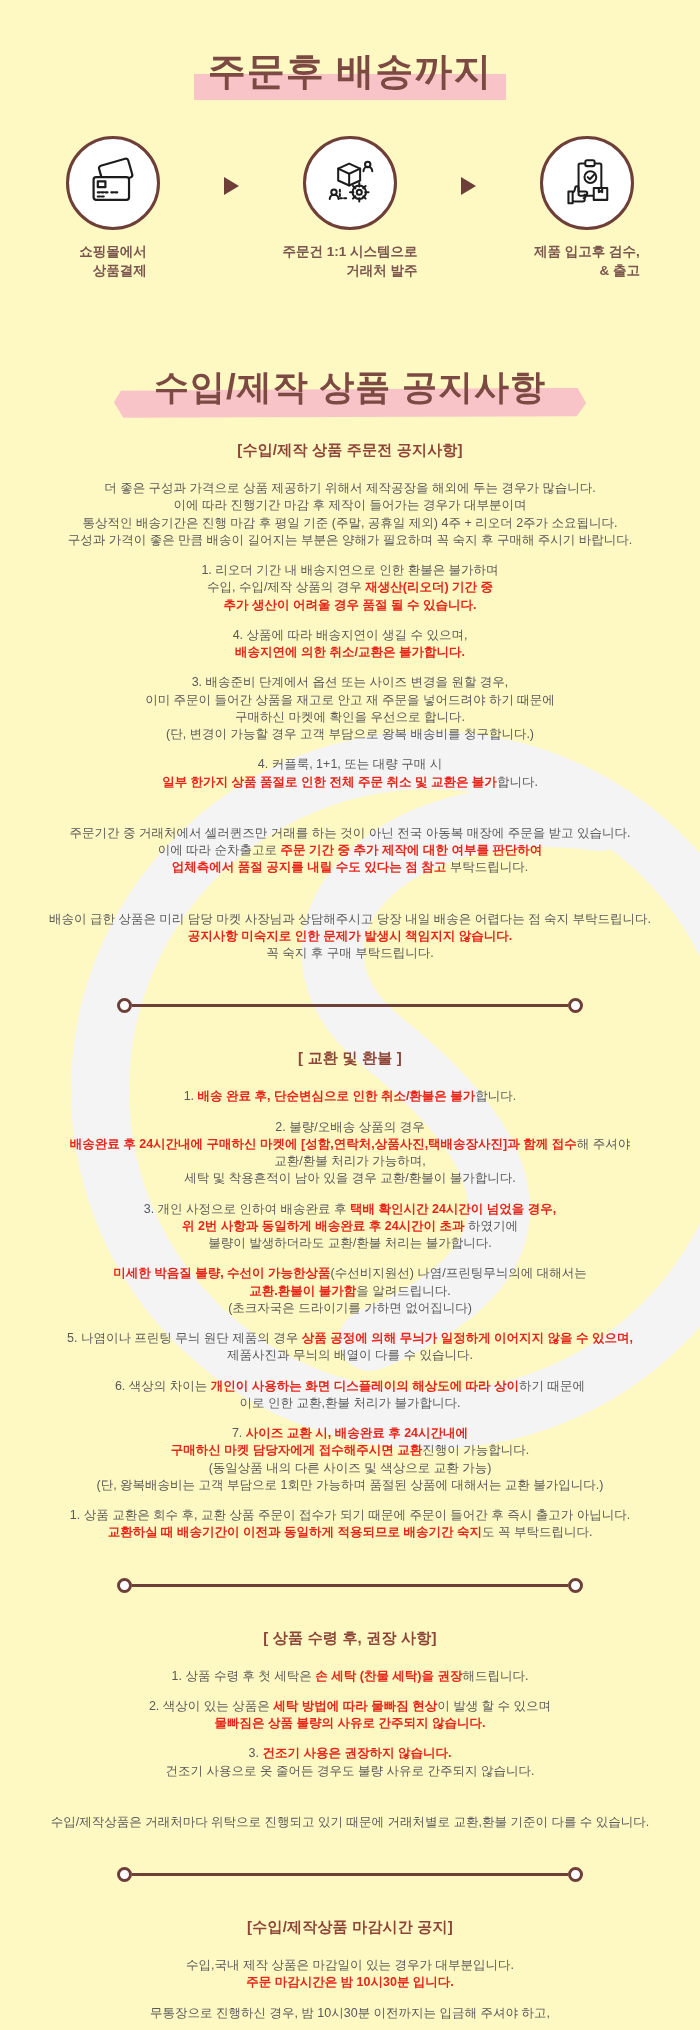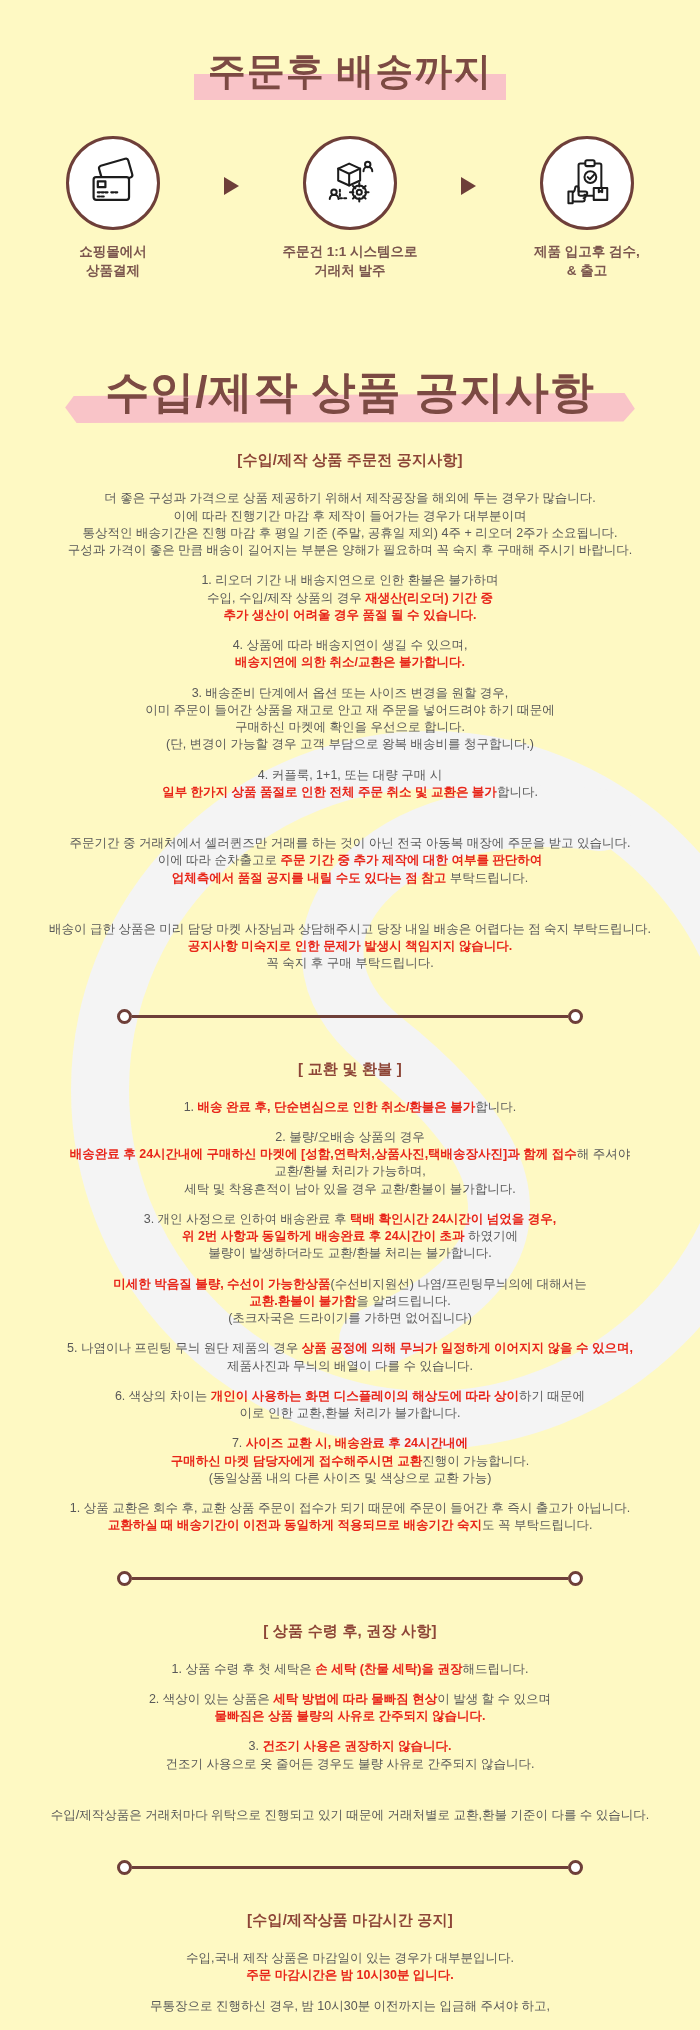--- a/index.html
+++ b/index.html
@@ -33,31 +33,31 @@
     margin-top:42px;display:flex;justify-content:center;align-items:center;gap:26px;
   }
   .step{display:flex;flex-direction:column;align-items:center;width:170px;}
   .step-circle{
     width:88px;height:88px;border-radius:50%;
     border:3px solid #6e3f39;background:#fff;
     display:flex;align-items:center;justify-content:center;
   }
   .step-circle svg{width:54px;height:54px;}
   .step-label{
-    margin-top:12px;text-align:center;font-size:13.5px;font-weight:bold;
+    margin-top:12px;text-align:right;font-size:13.5px;font-weight:bold;
     color:#7b564e;line-height:1.45;
   }
   .arrow-right{
     width:0;height:0;margin-top:-44px;
     border-top:9px solid transparent;border-bottom:9px solid transparent;
     border-left:15px solid #6e3f39;
   }
 
   .notice-title-wrap{margin-top:86px;text-align:center;}
-  .notice-title-wrap .big-title{font-size:44px;}
+  .notice-title-wrap .big-title{font-size:35px;}
 
   
   #sections{margin-top:6px;}
   .section-heading{
     margin:34px auto 20px;text-align:center;
     font-size:15px;font-weight:bold;color:#8d4537;letter-spacing:.2px;
   }
   .block{margin:0 auto 13px;text-align:center;font-size:12.5px;line-height:1.38;}
   .block.gap{margin-top:34px;}
   .line{white-space:normal;padding:0 14px;}
@@ -230,20 +230,21 @@
             <div class="line"><span class="seg">제품사진과 무늬의 배열이 다를 수 있습니다.</span></div>
           </div>
           <div class="block">
             <div class="line"><span class="seg">6. 색상의 차이는 </span><span class="seg seg-red">개인이 사용하는 화면 디스플레이의 해상도에 따라 상이</span><span class="seg">하기 때문에</span></div>
             <div class="line"><span class="seg">이로 인한 교환,환불 처리가 불가합니다.</span></div>
           </div>
           <div class="block">
             <div class="line"><span class="seg">7. </span><span class="seg seg-red">사이즈 교환 시, 배송완료 후 24시간내에</span></div>
             <div class="line"><span class="seg seg-red">구매하신 마켓 담당자에게 접수해주시면 교환</span><span class="seg">진행이 가능합니다.</span></div>
             <div class="line"><span class="seg">(동일상품 내의 다른 사이즈 및 색상으로 교환 가능)</span></div>
+            <div class="line"><span class="seg">(단, 왕복배송비는 고객 부담으로 1회만 가능하며 품절된 상품에 대해서는 교환 불가입니다.)</span></div>
           </div>
           <div class="block">
             <div class="line"><span class="seg">1. 상품 교환은 회수 후, 교환 상품 주문이 접수가 되기 때문에 주문이 들어간 후 즉시 출고가 아닙니다.</span></div>
             <div class="line"><span class="seg seg-red">교환하실 때 배송기간이 이전과 동일하게 적용되므로 배송기간 숙지</span><span class="seg">도 꼭 부탁드립니다.</span></div>
           </div>
         </div>
         <div class="divider">
           <span class="end-dot"></span>
           <span class="bar"></span>
           <span class="end-dot"></span>

